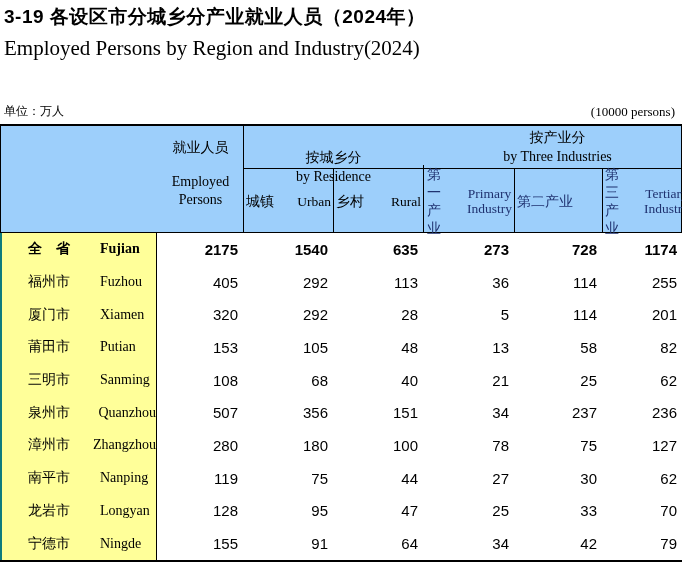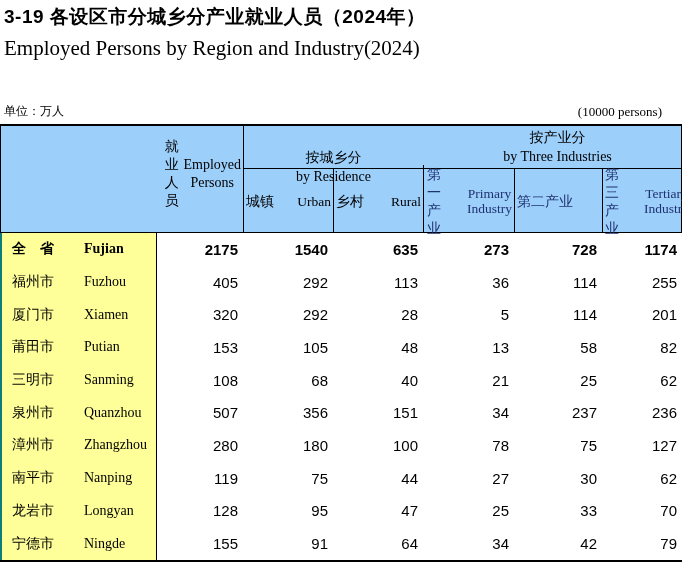--- a/index.html
+++ b/index.html
@@ -11,21 +11,21 @@
   .page-title {
     position:absolute; left:4px; top:4px;
     font-family:"Liberation Sans", sans-serif;
     font-size:19px; font-weight:bold; letter-spacing:0.5px; white-space:nowrap;
   }
   .page-subtitle {
     position:absolute; left:4px; top:36px;
     font-family:"Liberation Serif", serif; font-size:21px; white-space:nowrap;
   }
   .unit-row {
-    position:absolute; left:4px; right:20px; top:103px;
+    position:absolute; left:4px; right:7px; top:103px;
     display:flex; justify-content:space-between; align-items:flex-end;
   }
   .unit-cn { font-size:12px; font-family:"Liberation Sans", sans-serif; }
   .unit-en { font-size:13px; font-family:Liberation Serif, serif; }
 
   .stat-table { position:absolute; left:0; top:124px; width:682px; }
 
   .thead {
     display:grid;
     grid-template-columns:157px 86px 90px 90px 91px 88px 1fr;
@@ -40,21 +40,21 @@
   .br { border-right:1px solid #000; }
   .bb { border-bottom:1px solid #000; }
   .span2 { grid-row:1 / 3; }
   .cn { font-family:"Liberation Sans", sans-serif; font-size:14px; }
   .en { font-family:"Liberation Serif", serif; font-size:14px; }
 
   .h-area { grid-column:1; display:flex; align-items:center; padding:0 28px 0 18px; justify-content:space-between; }
   .h-area .cn { transform:translateY(-2px); }
   .h-area .en { transform:translateY(-8px); }
 
-  .h-emp { grid-column:2; display:flex; flex-direction:row; align-items:center; justify-content:space-between; padding:13px 2px 24px; text-align:center; }
+  .h-emp { grid-column:2; display:flex; flex-direction:column; align-items:center; justify-content:space-between; padding:13px 2px 24px; text-align:center; }
   .h-emp .en { line-height:1.25; }
 
   .h-group { display:flex; flex-direction:column; align-items:center; justify-content:center; gap:2px; }
   .h-res { grid-column:3 / 5; grid-row:1;margin-top:39px; }
   .h-ind { grid-column:5 / 8; grid-row:1; }
 
   .h-sub { display:flex; flex-direction:row; align-items:center; justify-content:space-between; padding:8px 2px 5px; text-align:center; grid-row:2; }
   .h-sub .en { line-height:1.1; font-size:13.5px; }
   .h-sub.industry { color:var(--industry-text, #1F3270);gap:25px; }
 
@@ -65,21 +65,21 @@
     height:32.7px;
     align-items:center;
   }
   .trow.bold { font-weight:bold; }
   .area-cell {
     background:var(--area-bg, #FFFF99);
     height:100%;
     display:flex; align-items:center;
     border-right:1px solid #000;
     border-left:2px solid var(--edge-accent, #0E7C7C);
-    padding-left:10px;
+    padding-left:26px;
   }
   .area-cn { font-size:14px; width:72px; font-family:"Liberation Sans", sans-serif; }
   .area-en { font-size:14px; font-family:"Liberation Serif", serif; }
   .num-cell {
     text-align:right; padding-right:5px;
     font-family:"Liberation Sans", sans-serif; font-size:15px;
   }
 </style>
 </head>
 <body>

